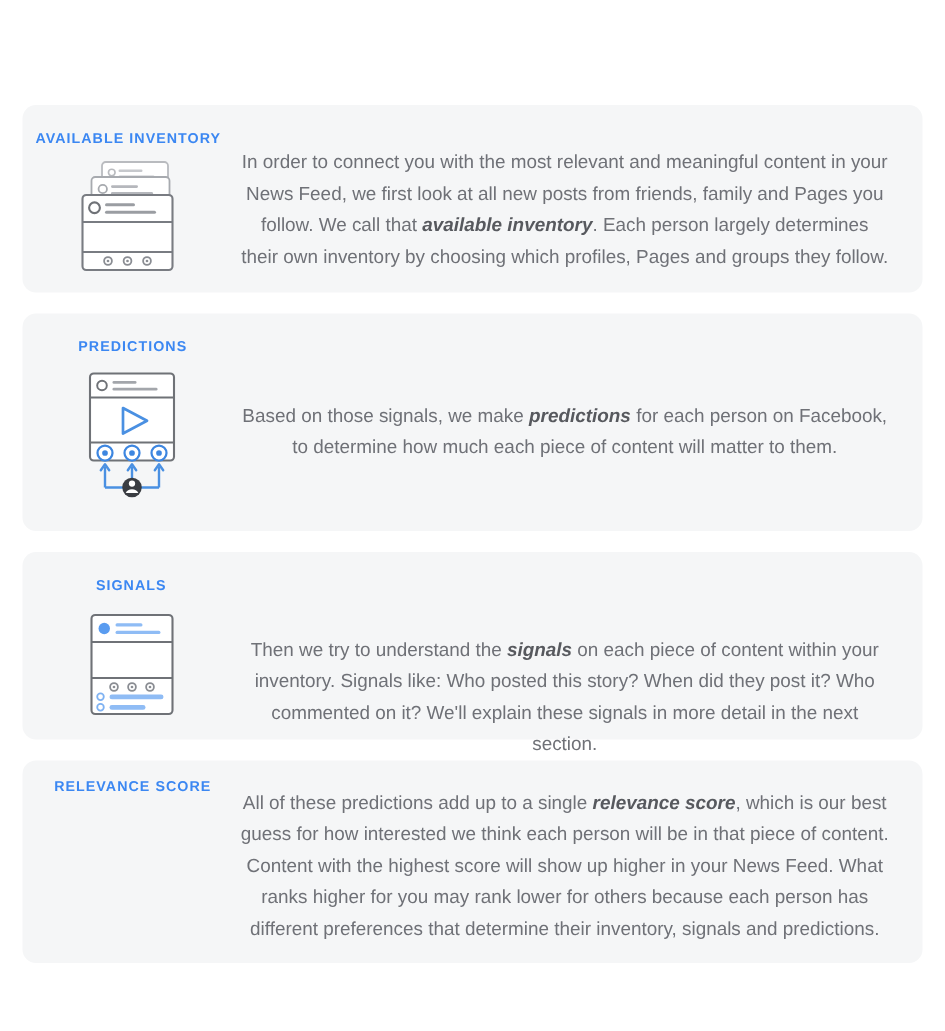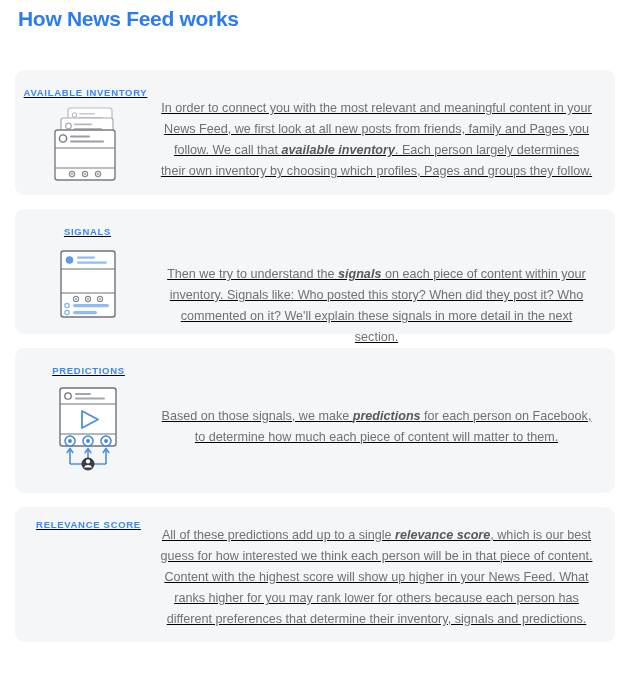--- a/index.html
+++ b/index.html
@@ -26,21 +26,20 @@
     font-weight: bold;
     color: #2b7cf0;
     letter-spacing: -0.3px;
     line-height: 30px;
   }
   .cards {
     position: absolute;
     left: 15px;
     top: 70px;
     width: 600px;
-    text-decoration: underline;
   }
   .card {
     position: relative;
     background: #f5f6f7;
     border-radius: 9px;
     width: 600px;
     margin-bottom: 14px;
   }
   .card-inner {
     position: relative;
@@ -98,21 +97,20 @@
   .card-4 { height: 135px; }
   .card-4 .section-label { margin: 12px 0 0 2px; }
   .card-4 .icon-wrap { margin-top: 8px; }
   .card-4 .text-col { padding-top: 18px; }
 </style>
 </head>
 <body>
 
 <div class="page">
 
-  <div class="page-title">How News Feed works</div>
 
   <div class="cards">
 
     <div class="card card-1">
       <div class="card-inner">
         <div class="icon-col">
           <div class="section-label">AVAILABLE INVENTORY</div>
           <div class="icon-wrap">
             <svg width="76" height="80" viewBox="0 0 76 80">
 
@@ -140,54 +138,20 @@
               <circle cx="48" cy="68" r="0.9" fill="#8a8d93"></circle>
             </svg>
           </div>
         </div>
         <div class="text-col">
           <span>In order to connect you with the most relevant and meaningful content in your News Feed, we first look at all new posts from friends, family and Pages you follow. We call that </span><b>available inventory</b><span>. Each person largely determines their own inventory by choosing which profiles, Pages and groups they follow.</span>
         </div>
       </div>
     </div>
 
-    <div class="card card-2">
-      <div class="card-inner">
-        <div class="icon-col">
-          <div class="section-label">SIGNALS</div>
-          <div class="icon-wrap">
-            <svg width="64" height="72" viewBox="0 0 64 72">
-              <rect x="5" y="2" width="54" height="66" rx="2.5" fill="#ffffff" stroke="#6f7277" stroke-width="1.4"></rect>
-              <line x1="5" y1="20" x2="59" y2="20" stroke="#6f7277" stroke-width="1.2"></line>
-              <line x1="5" y1="44" x2="59" y2="44" stroke="#6f7277" stroke-width="1.2"></line>
-
-              <circle cx="13.5" cy="11" r="3.8" fill="#5a9cf0"></circle>
-              <rect x="21" y="7.5" width="18" height="2.2" rx="1.1" fill="#8fbcf5"></rect>
-              <rect x="21" y="12.5" width="30" height="2.2" rx="1.1" fill="#8fbcf5"></rect>
-
-              <circle cx="20" cy="50" r="2.6" fill="none" stroke="#8a8d93" stroke-width="1.2"></circle>
-              <circle cx="20" cy="50" r="0.9" fill="#8a8d93"></circle>
-              <circle cx="32" cy="50" r="2.6" fill="none" stroke="#8a8d93" stroke-width="1.2"></circle>
-              <circle cx="32" cy="50" r="0.9" fill="#8a8d93"></circle>
-              <circle cx="44" cy="50" r="2.6" fill="none" stroke="#8a8d93" stroke-width="1.2"></circle>
-              <circle cx="44" cy="50" r="0.9" fill="#8a8d93"></circle>
-
-              <circle cx="11" cy="56.5" r="2.2" fill="none" stroke="#7fb2f2" stroke-width="1.2"></circle>
-              <rect x="17" y="55" width="36" height="3.2" rx="1.6" fill="#8fbcf5"></rect>
-              <circle cx="11" cy="63.5" r="2.2" fill="none" stroke="#7fb2f2" stroke-width="1.2"></circle>
-              <rect x="17" y="62" width="24" height="3.2" rx="1.6" fill="#8fbcf5"></rect>
-            </svg>
-          </div>
-        </div>
-        <div class="text-col">
-          <span>Then we try to understand the </span><b>signals</b><span> on each piece of content within your inventory. Signals like: Who posted this story? When did they post it? Who commented on it? We'll explain these signals in more detail in the next section.</span>
-        </div>
-      </div>
-    </div>
-
     <div class="card card-3">
       <div class="card-inner">
         <div class="icon-col">
           <div class="section-label">PREDICTIONS</div>
           <div class="icon-wrap">
             <svg width="72" height="92" viewBox="0 0 72 92">
               <rect x="8" y="2" width="56" height="58" rx="2.5" fill="#ffffff" stroke="#6f7277" stroke-width="1.4"></rect>
               <line x1="8" y1="18" x2="64" y2="18" stroke="#6f7277" stroke-width="1.2"></line>
               <line x1="8" y1="48" x2="64" y2="48" stroke="#6f7277" stroke-width="1.2"></line>
               <circle cx="16" cy="10" r="3.2" fill="none" stroke="#6f7277" stroke-width="1.3"></circle>
@@ -216,20 +180,54 @@
               <path d="M31.8 81.6 a4.6 4.2 0 0 1 8.4 0 z" fill="#ffffff"></path>
             </svg>
           </div>
         </div>
         <div class="text-col">
           <span>Based on those signals, we make </span><b>predictions</b><span> for each person on Facebook, to determine how much each piece of content will matter to them.</span>
         </div>
       </div>
     </div>
 
+    <div class="card card-2">
+      <div class="card-inner">
+        <div class="icon-col">
+          <div class="section-label">SIGNALS</div>
+          <div class="icon-wrap">
+            <svg width="64" height="72" viewBox="0 0 64 72">
+              <rect x="5" y="2" width="54" height="66" rx="2.5" fill="#ffffff" stroke="#6f7277" stroke-width="1.4"></rect>
+              <line x1="5" y1="20" x2="59" y2="20" stroke="#6f7277" stroke-width="1.2"></line>
+              <line x1="5" y1="44" x2="59" y2="44" stroke="#6f7277" stroke-width="1.2"></line>
+
+              <circle cx="13.5" cy="11" r="3.8" fill="#5a9cf0"></circle>
+              <rect x="21" y="7.5" width="18" height="2.2" rx="1.1" fill="#8fbcf5"></rect>
+              <rect x="21" y="12.5" width="30" height="2.2" rx="1.1" fill="#8fbcf5"></rect>
+
+              <circle cx="20" cy="50" r="2.6" fill="none" stroke="#8a8d93" stroke-width="1.2"></circle>
+              <circle cx="20" cy="50" r="0.9" fill="#8a8d93"></circle>
+              <circle cx="32" cy="50" r="2.6" fill="none" stroke="#8a8d93" stroke-width="1.2"></circle>
+              <circle cx="32" cy="50" r="0.9" fill="#8a8d93"></circle>
+              <circle cx="44" cy="50" r="2.6" fill="none" stroke="#8a8d93" stroke-width="1.2"></circle>
+              <circle cx="44" cy="50" r="0.9" fill="#8a8d93"></circle>
+
+              <circle cx="11" cy="56.5" r="2.2" fill="none" stroke="#7fb2f2" stroke-width="1.2"></circle>
+              <rect x="17" y="55" width="36" height="3.2" rx="1.6" fill="#8fbcf5"></rect>
+              <circle cx="11" cy="63.5" r="2.2" fill="none" stroke="#7fb2f2" stroke-width="1.2"></circle>
+              <rect x="17" y="62" width="24" height="3.2" rx="1.6" fill="#8fbcf5"></rect>
+            </svg>
+          </div>
+        </div>
+        <div class="text-col">
+          <span>Then we try to understand the </span><b>signals</b><span> on each piece of content within your inventory. Signals like: Who posted this story? When did they post it? Who commented on it? We'll explain these signals in more detail in the next section.</span>
+        </div>
+      </div>
+    </div>
+
     <div class="card card-4">
       <div class="card-inner">
         <div class="icon-col">
           <div class="section-label">RELEVANCE SCORE</div>
         </div>
         <div class="text-col">
           <span>All of these predictions add up to a single </span><b>relevance score</b><span>, which is our best guess for how interested we think each person will be in that piece of content. Content with the highest score will show up higher in your News Feed. What ranks higher for you may rank lower for others because each person has different preferences that determine their inventory, signals and predictions.</span>
         </div>
       </div>
     </div>

